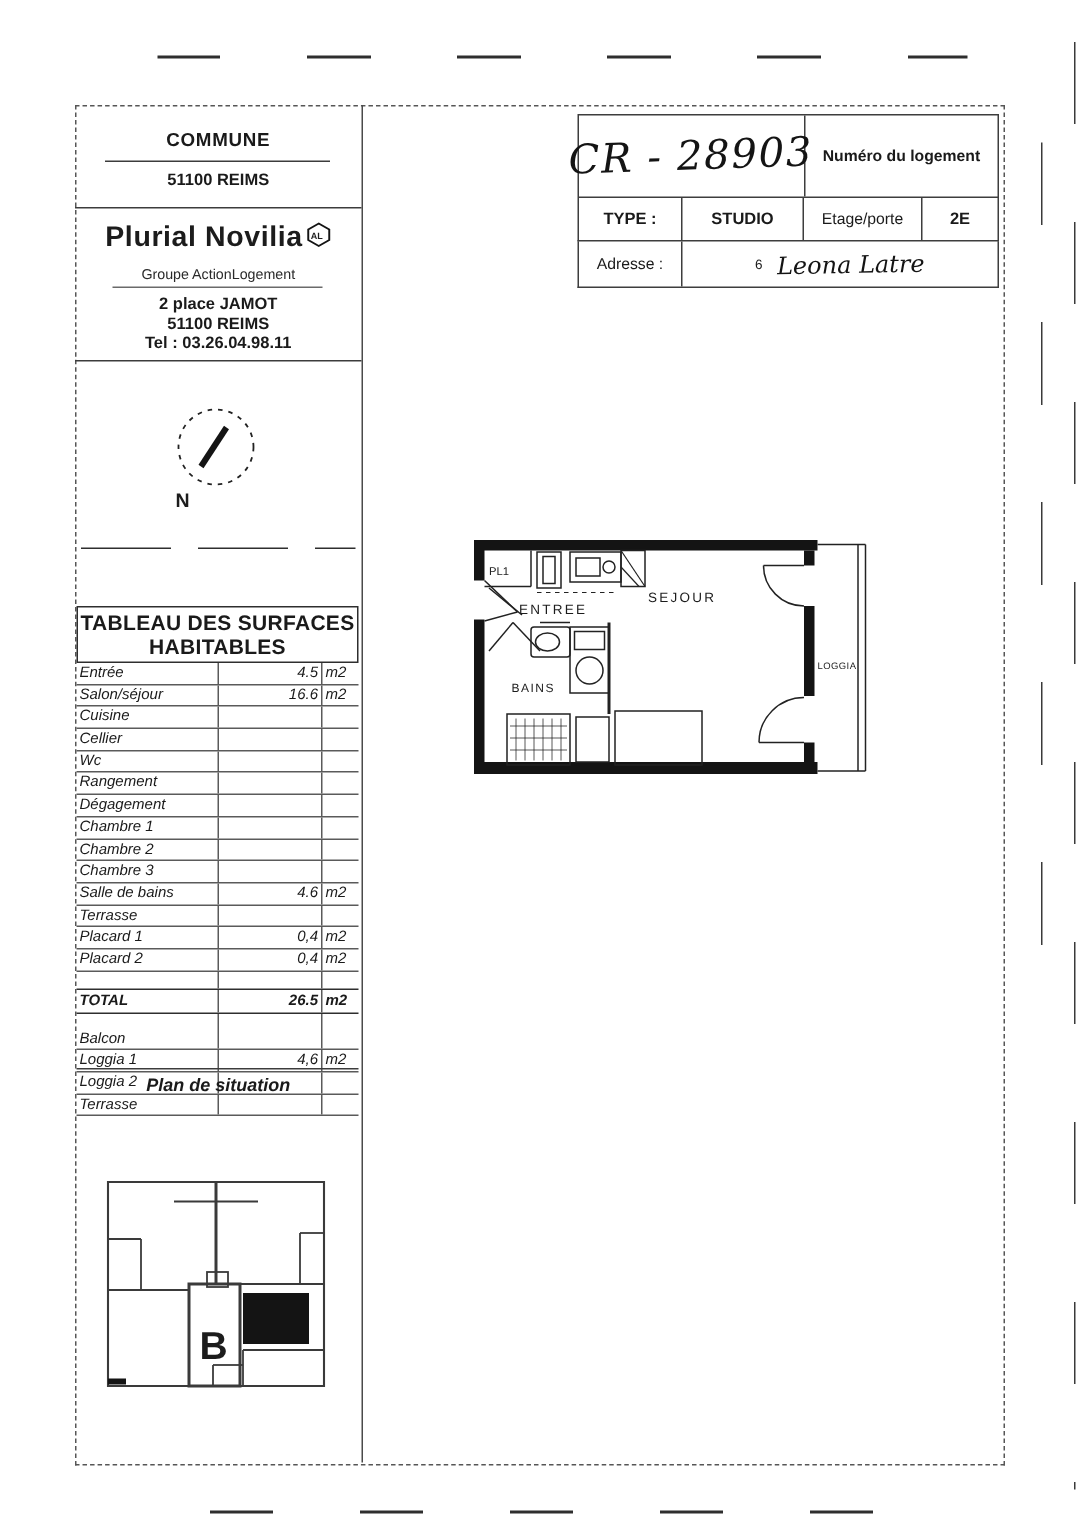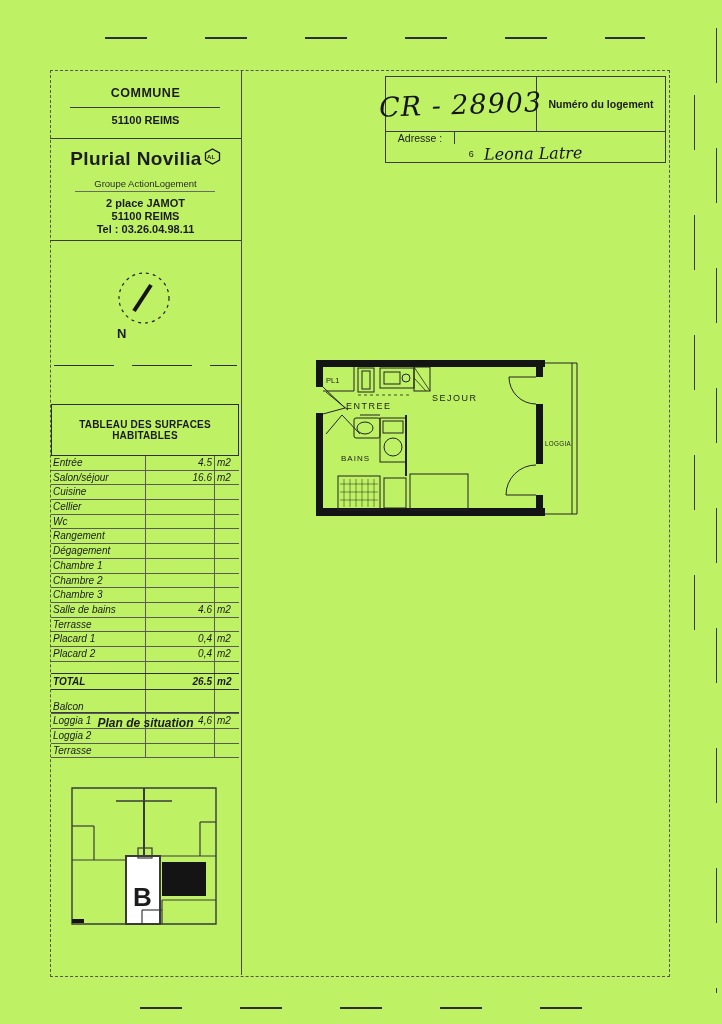--- a/index.html
+++ b/index.html
@@ -1,16 +1,16 @@
 <!DOCTYPE html>
 <html><head>
 <meta charset="utf-8">
 <style>
   html,body{margin:0;padding:0;background:#e8e8e8;}
-  .page{position:relative;width:722px;height:1024px;background:#bef264;overflow:hidden;
+  .page{position:relative;width:722px;height:1024px;background:#ffffff;overflow:hidden;
         font-family:"Liberation Sans",sans-serif;color:#1a1a1a;}
   .abs{position:absolute;}
   .hline{position:absolute;height:1px;background:#3c3c3c;}
   .dashline{position:absolute;height:2px;
     background:repeating-linear-gradient(90deg,#2e2e2e 0 42px,transparent 42px 100px);}
   .vdash{position:absolute;width:1px;
     background:repeating-linear-gradient(180deg,#3a3a3a 0 55px,transparent 55px 120px);}
   .frame{position:absolute;left:50px;top:70px;width:618px;height:905px;
     border:1px dashed #565656;}
   .leftcol{position:absolute;left:50px;top:70px;width:191px;height:905px;
@@ -19,22 +19,22 @@
   .b{font-weight:bold;}
   
   .commune{position:absolute;top:16px;font-size:12.5px;letter-spacing:.5px;}
   .city{position:absolute;top:44px;font-size:11px;}
   .logo-row{position:absolute;top:78px;width:100%;display:flex;justify-content:center;align-items:flex-start;gap:2px;}
   .logo-name{font-size:19px;font-weight:bold;letter-spacing:.4px;color:#1c1c1c;}
   .groupe{position:absolute;top:108px;font-size:9.5px;color:#2a2a2a;}
   .addr{position:absolute;font-size:11px;}
   
   .s-table{position:absolute;left:1px;top:334px;width:188px;font-size:10px;}
-  .s-title{border:1px solid #2e2e2e;font-weight:bold;font-size:10px;text-align:center;
-           padding:14px 0;letter-spacing:.2px;}
+  .s-title{border:1px solid #2e2e2e;font-weight:bold;font-size:14px;text-align:center;
+           padding:2px 0;letter-spacing:.2px;}
   .t-row{display:flex;height:13.7px;line-height:13.4px;border-bottom:1px solid #5a5a5a;font-style:italic;}
   .t-row.spacer{border-bottom:none;}
   .t-row.total{font-weight:bold;border-top:1px solid #2e2e2e;border-bottom:1.5px solid #2e2e2e;height:15px;line-height:15px;}
   .c-label{width:92px;padding-left:2px;border-right:1px solid #5a5a5a;overflow:hidden;white-space:nowrap;}
   .c-val{width:66px;text-align:right;padding-right:2px;border-right:1px solid #5a5a5a;}
   .c-unit{flex:1;padding-left:2px;}
   .plan-title{position:absolute;top:646px;font-size:12px;font-style:italic;}
   
   .unit-box{position:absolute;left:385px;top:76px;width:281px;font-size:11px;}
   .u-row{display:flex;border:1px solid #3d3d3d;}
@@ -230,21 +230,27 @@
     </svg>
   </div>
 
   <div class="unit-box">
     <div class="u-row" style="height:54px;">
       <div class="u-cell br" style="width:150px;">
         <span class="hand-big">CR - 28903</span>
       </div>
       <div class="u-cell b" style="flex:1;font-size:10.5px;">Numéro du logement</div>
     </div>
-    <div class="u-row" style="height:30px;flex-direction:column;">
+    <div class="u-row" style="height:28px;">
+      <div class="u-cell br b" style="width:68px;">TYPE :</div>
+      <div class="u-cell br b" style="width:80px;">STUDIO</div>
+      <div class="u-cell br" style="width:78px;font-size:10.5px;">Etage/porte</div>
+      <div class="u-cell b" style="flex:1;">2E</div>
+    </div>
+    <div class="u-row" style="height:30px;">
       <div class="u-cell br" style="width:68px;font-size:10.5px;">Adresse :</div>
       <div class="u-cell" style="flex:1;gap:10px;">
         <span style="font-size:9px;">6</span>
         <span class="hand">Leona Latre</span>
       </div>
     </div>
   </div>
 
   <svg class="abs" style="left:314px;top:358px;" width="276" height="166" viewBox="0 0 276 166">
 

